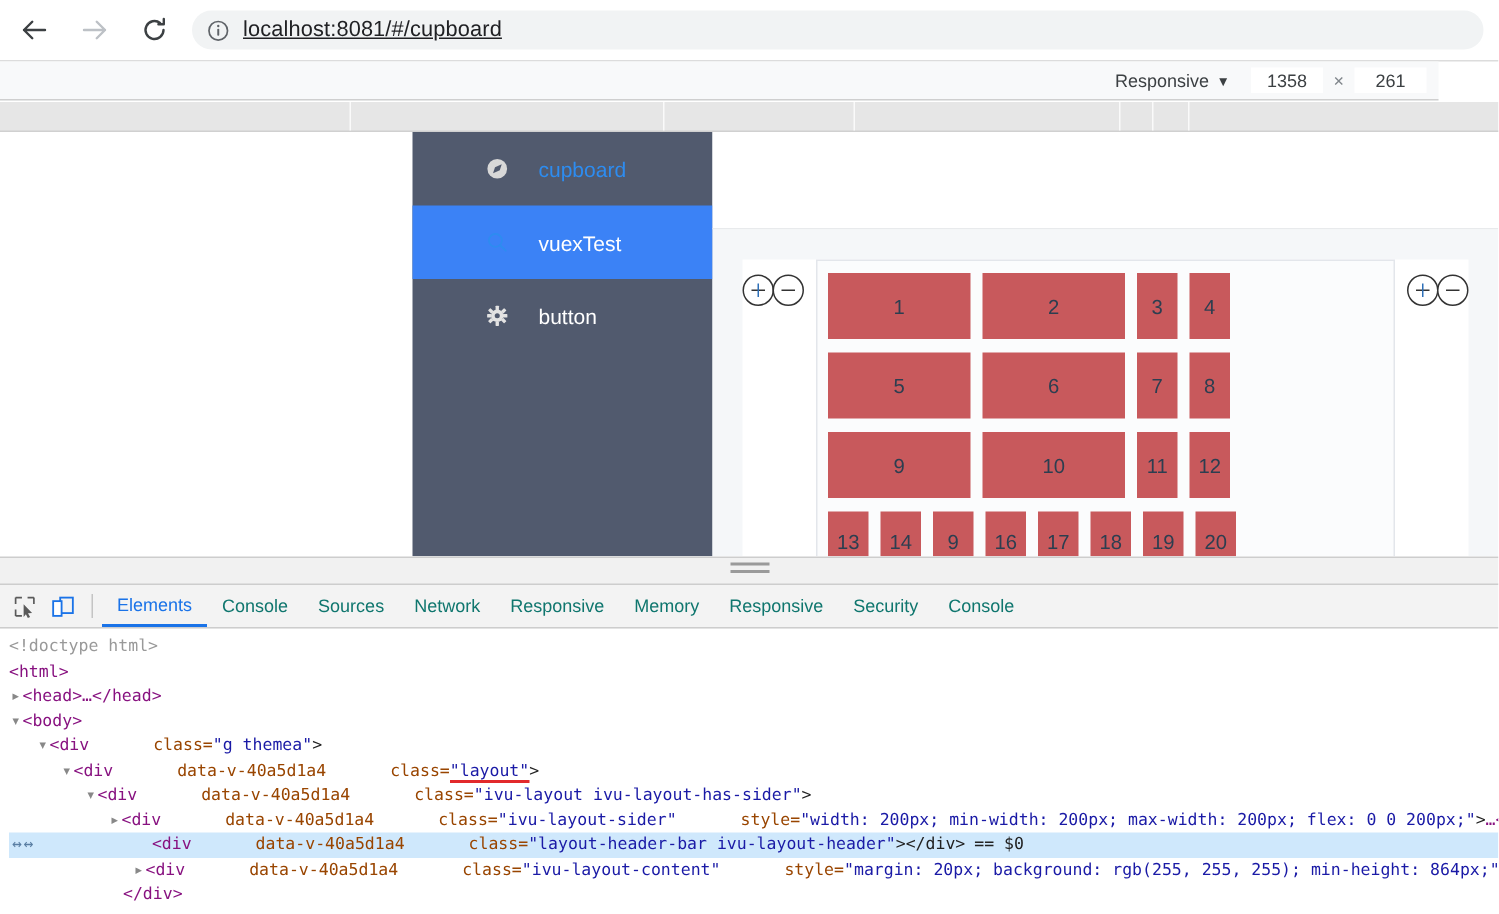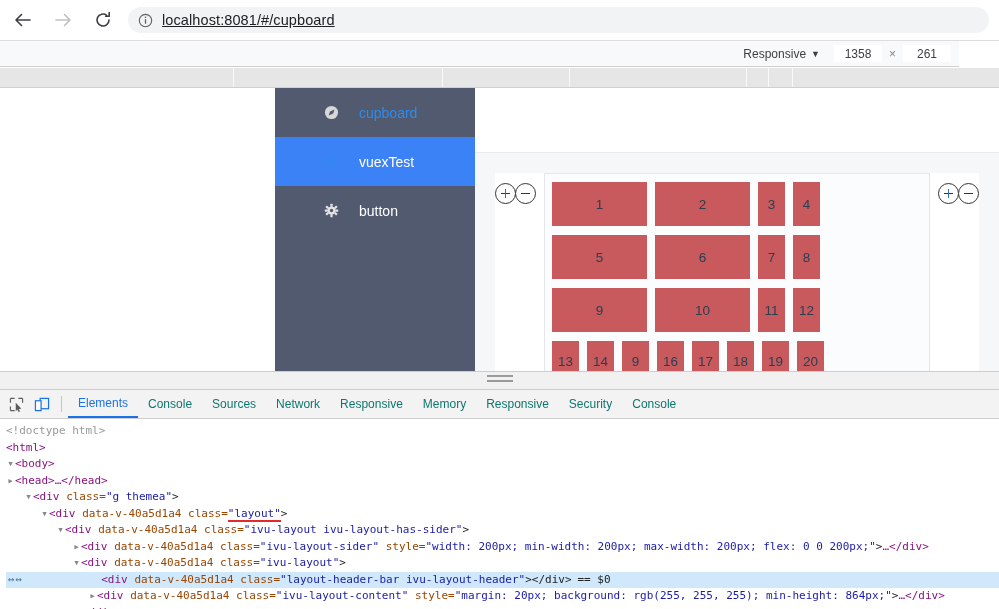--- a/index.html
+++ b/index.html
@@ -318,21 +318,21 @@
     color: #222;
     white-space: nowrap;
     overflow: hidden;
   }
   .dom-line { position: relative; height: 16.5px; }
   .dom-line.sel {
     background: #cfe8fc;
   }
   .tw { color: #888; display:inline-block; width: 9px; text-align:center; }
   .tag { color: #881280; }
-  .attr { color: #994500; }
+  .attr { color: #994500; margin-left: 36px; }
   .val { color: #1a1aa6; }
   .plain { color: #222; }
   .comment { color: #999; text-align: center; }
   .doll { color: #222; }
   .underline-red {
     border-bottom: 2px solid #e2292b;
     padding-bottom: 0px;
   }
   .selmark {
     color: #5a7ea3;
@@ -600,46 +600,43 @@
 
       <div class="dom-line">
         <span class="comment">&lt;!doctype html&gt;</span>
       </div>
 
       <div class="dom-line">
         <span class="tag">&lt;html&gt;</span>
       </div>
 
       <div class="dom-line">
+        <span class="tw">▸</span><span class="tag">&lt;head&gt;…&lt;/head&gt;</span>
+      </div>
+
+      <div class="dom-line">
         <span class="tw">▾</span><span class="tag">&lt;body&gt;</span>
-      </div>
-
-      <div class="dom-line">
-        <span class="tw">▸</span><span class="tag">&lt;head&gt;…&lt;/head&gt;</span>
       </div>
 
       <div class="dom-line" style="padding-left:18px">
         <span class="tw">▾</span><span class="tag">&lt;div</span><span class="plain"> </span><span class="attr">class=</span><span class="val">"g themea"</span><span class="plain">&gt;</span>
       </div>
 
       <div class="dom-line" style="padding-left:34px">
         <span class="tw">▾</span><span class="tag">&lt;div</span><span class="plain"> </span><span class="attr">data-v-40a5d1a4</span><span class="plain"> </span><span class="attr">class=</span><span class="val underline-red">"layout"</span><span class="plain">&gt;</span>
       </div>
 
       <div class="dom-line" style="padding-left:50px">
         <span class="tw">▾</span><span class="tag">&lt;div</span><span class="plain"> </span><span class="attr">data-v-40a5d1a4</span><span class="plain"> </span><span class="attr">class=</span><span class="val">"ivu-layout ivu-layout-has-sider"</span><span class="plain">&gt;</span>
       </div>
 
       <div class="dom-line" style="padding-left:66px">
         <span class="tw">▸</span><span class="tag">&lt;div</span><span class="plain"> </span><span class="attr">data-v-40a5d1a4</span><span class="plain"> </span><span class="attr">class=</span><span class="val">"ivu-layout-sider"</span><span class="plain"> </span><span class="attr">style=</span><span class="val">"width: 200px; min-width: 200px; max-width: 200px; flex: 0 0 200px;"</span><span class="plain">&gt;</span><span class="tag">…&lt;/div&gt;</span>
       </div>
 
-      <div class="dom-line" style="padding-left:66px">
-        <span class="tw">▾</span><span class="tag">&lt;div</span><span class="plain"> </span><span class="attr">data-v-40a5d1a4</span><span class="plain"> </span><span class="attr">class=</span><span class="val">"ivu-layout"</span><span class="plain">&gt;</span>
-      </div>
 
       <div class="dom-line sel" style="padding-left:0">
         <span class="selmark" style="padding-left:2px">↔↔</span><span style="display:inline-block;width:78px"></span><span class="tag">&lt;div</span><span class="plain"> </span><span class="attr">data-v-40a5d1a4</span><span class="plain"> </span><span class="attr">class=</span><span class="val">"layout-header-bar ivu-layout-header"</span><span class="plain">&gt;&lt;/div&gt;</span><span class="doll" style="margin-left:6px">== $0</span>
       </div>
 
       <div class="dom-line" style="padding-left:82px">
         <span class="tw">▸</span><span class="tag">&lt;div</span><span class="plain"> </span><span class="attr">data-v-40a5d1a4</span><span class="plain"> </span><span class="attr">class=</span><span class="val">"ivu-layout-content"</span><span class="plain"> </span><span class="attr">style=</span><span class="val">"margin: 20px; background: rgb(255, 255, 255); min-height: 864px;"</span><span class="plain">&gt;</span><span class="tag">…&lt;/div&gt;</span>
       </div>
 
       <div class="dom-line" style="padding-left:76px">

